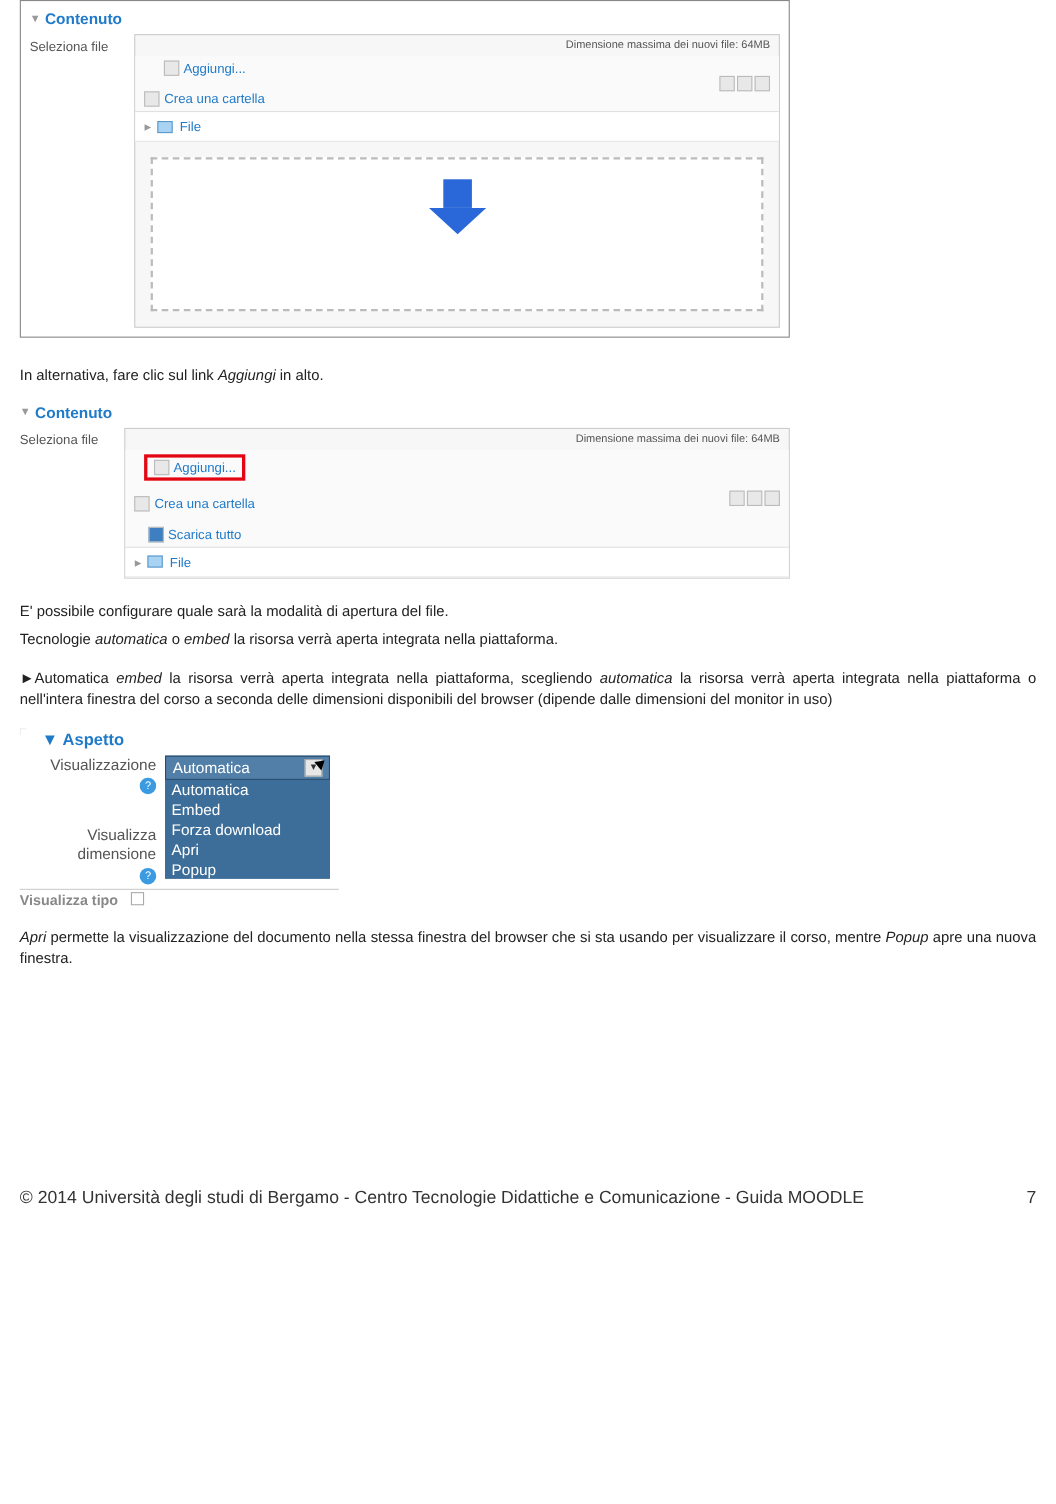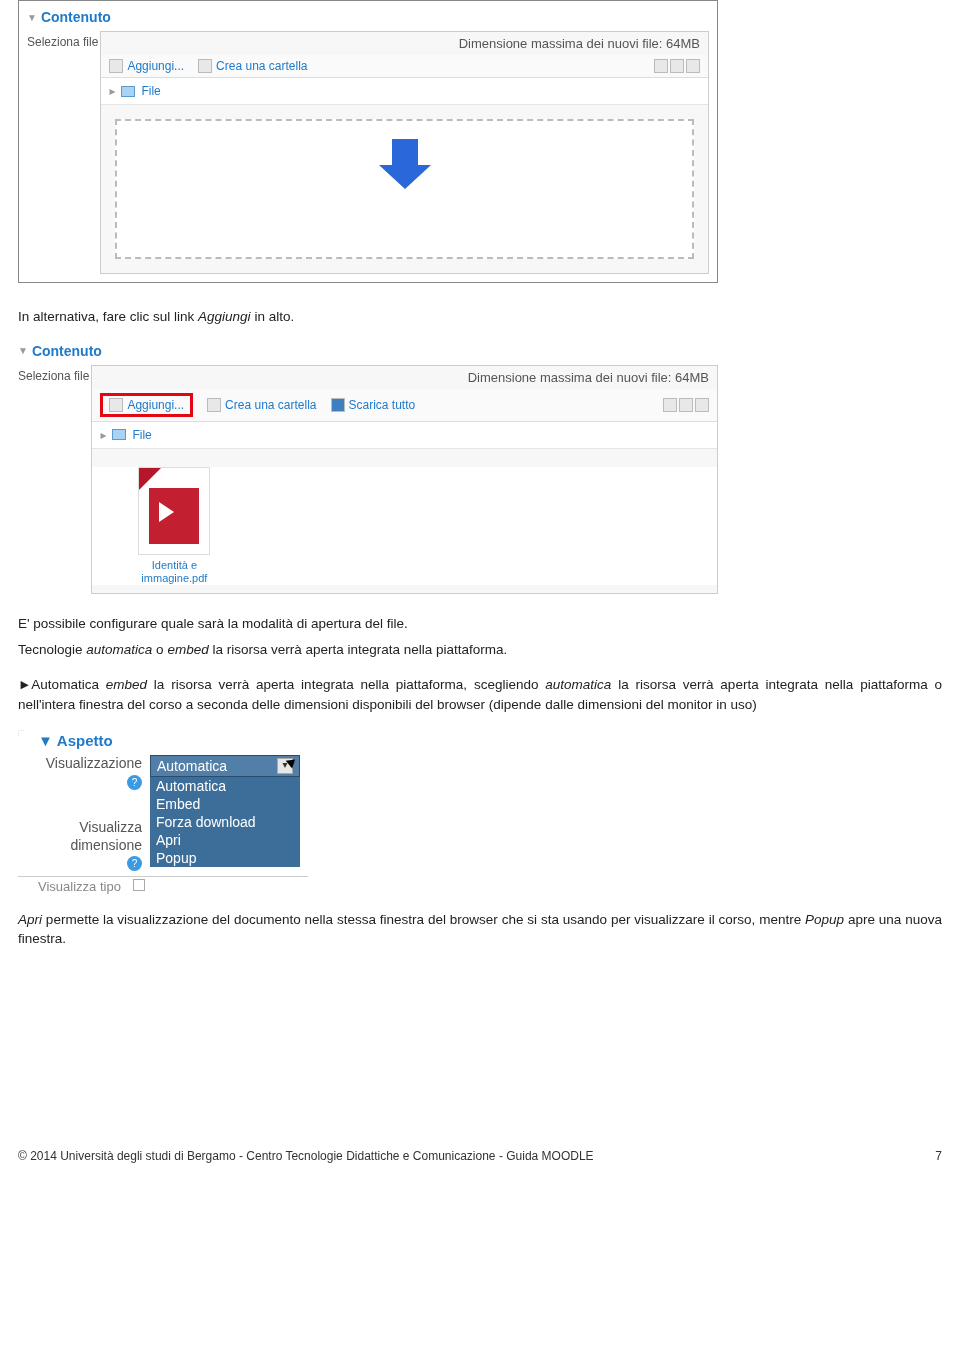--- a/index.html
+++ b/index.html
@@ -29,50 +29,51 @@
     gap: 4px;
     margin-bottom: 6px;
   }
   .section-header .caret {
     font-size: 10px;
     color: #999;
   }
   .subrow {
     display: flex;
     align-items: flex-start;
-    gap: 2px;
+    gap: 24px;
     font-size: 12px;
     color: #555;
   }
   .subrow .label { color: #555; padding-top: 4px; }
   .file-picker {
     border: 1px solid #ccc;
     background: #f7f7f7;
     flex: 1;
     font-size: 12px;
   }
   .file-picker-head {
     display: flex;
     justify-content: space-between;
     padding: 4px 8px;
-    font-size: 13px;
+    font-size: 10px;
     color: #555;
   }
   .file-picker-toolbar {
     display: flex;
     align-items: center;
     justify-content: space-between;
     border-bottom: 1px solid #ddd;
     padding: 4px 8px;
     background: #fafafa;
   }
   .fp-left {
     display: flex;
     align-items: center;
     gap: 14px;
+    flex-direction: column;
   }
   .fp-icon-text {
     display: flex; align-items: center; gap: 4px;
     color: #1f7ac9; font-size: 12px;
   }
   .fp-icon-text.highlight {
     border: 3px solid #e30613;
     padding: 2px 6px;
   }
   .mini-icon {
@@ -243,21 +244,21 @@
   .cut-row {
     border-top: 1px solid #ccc;
     font-size: 13px;
     color: #888;
     padding-top: 2px;
   }
   .footer {
     position: relative;
     margin-top: 200px;
     font-family: Verdana, sans-serif;
-    font-size: 12px;
+    font-size: 16px;
     color: #333;
     display: flex;
     justify-content: space-between;
     padding-bottom: 12px;
   }
 </style>
 </head>
 <body>
 
 <div class="screenshot-box ss1">
@@ -339,32 +340,20 @@
           <span class="mini-icon"></span>
           <span class="mini-icon"></span>
           <span class="mini-icon"></span>
         </div>
       </div>
       <div class="file-breadcrumb">
         <span style="color:#999">▸</span>
         <span class="folder-small"></span>
         <span>File</span>
       </div>
-      <div style="background:#fff;">
-        <div class="pdf-tile">
-          <div class="pdf-thumb">
-            <div class="pdf-ribbon"></div>
-            <div class="pdf-py"></div>
-          </div>
-          <div class="pdf-label">
-            <span>Identità e</span><br>
-            <span>immagine.pdf</span>
-          </div>
-        </div>
-      </div>
     </div>
   </div>
 </div>
 
 <p class="body-text">E' possibile configurare quale sarà la modalità di apertura del file.</p>
 
 <p class="body-text" style="margin-top:-10px;">
   <span>Tecnologie </span><em>automatica</em><span> o </span><em>embed</em><span> la risorsa verrà aperta integrata nella piattaforma.</span>
 </p>
 
@@ -400,21 +389,21 @@
   <div class="aspetto-row" style="margin-top:-48px;">
     <div class="aspetto-label">
       <span>Visualizza</span><br>
       <span>dimensione</span><br>
       <span class="help-circle">?</span>
     </div>
     <div></div>
   </div>
 
   <div class="cut-row" style="margin-top:4px;">
-    <span style="margin-left:20px;">Visualizza tipo</span>
+    <span style="font-weight:bold;">Visualizza tipo</span>
     <span style="display:inline-block;width:12px;height:12px;border:1px solid #aaa;background:#fff;margin-left:8px;"></span>
   </div>
 </div>
 
 <p class="body-text">
   <em>Apri</em><span> permette la visualizzazione del documento nella stessa finestra del browser che si sta usando per visualizzare il corso, mentre </span><em>Popup</em><span> apre una nuova finestra.</span>
 </p>
 
 <div class="footer">
   <span>© 2014 Università degli studi di Bergamo - Centro Tecnologie Didattiche e Comunicazione - Guida MOODLE</span>

